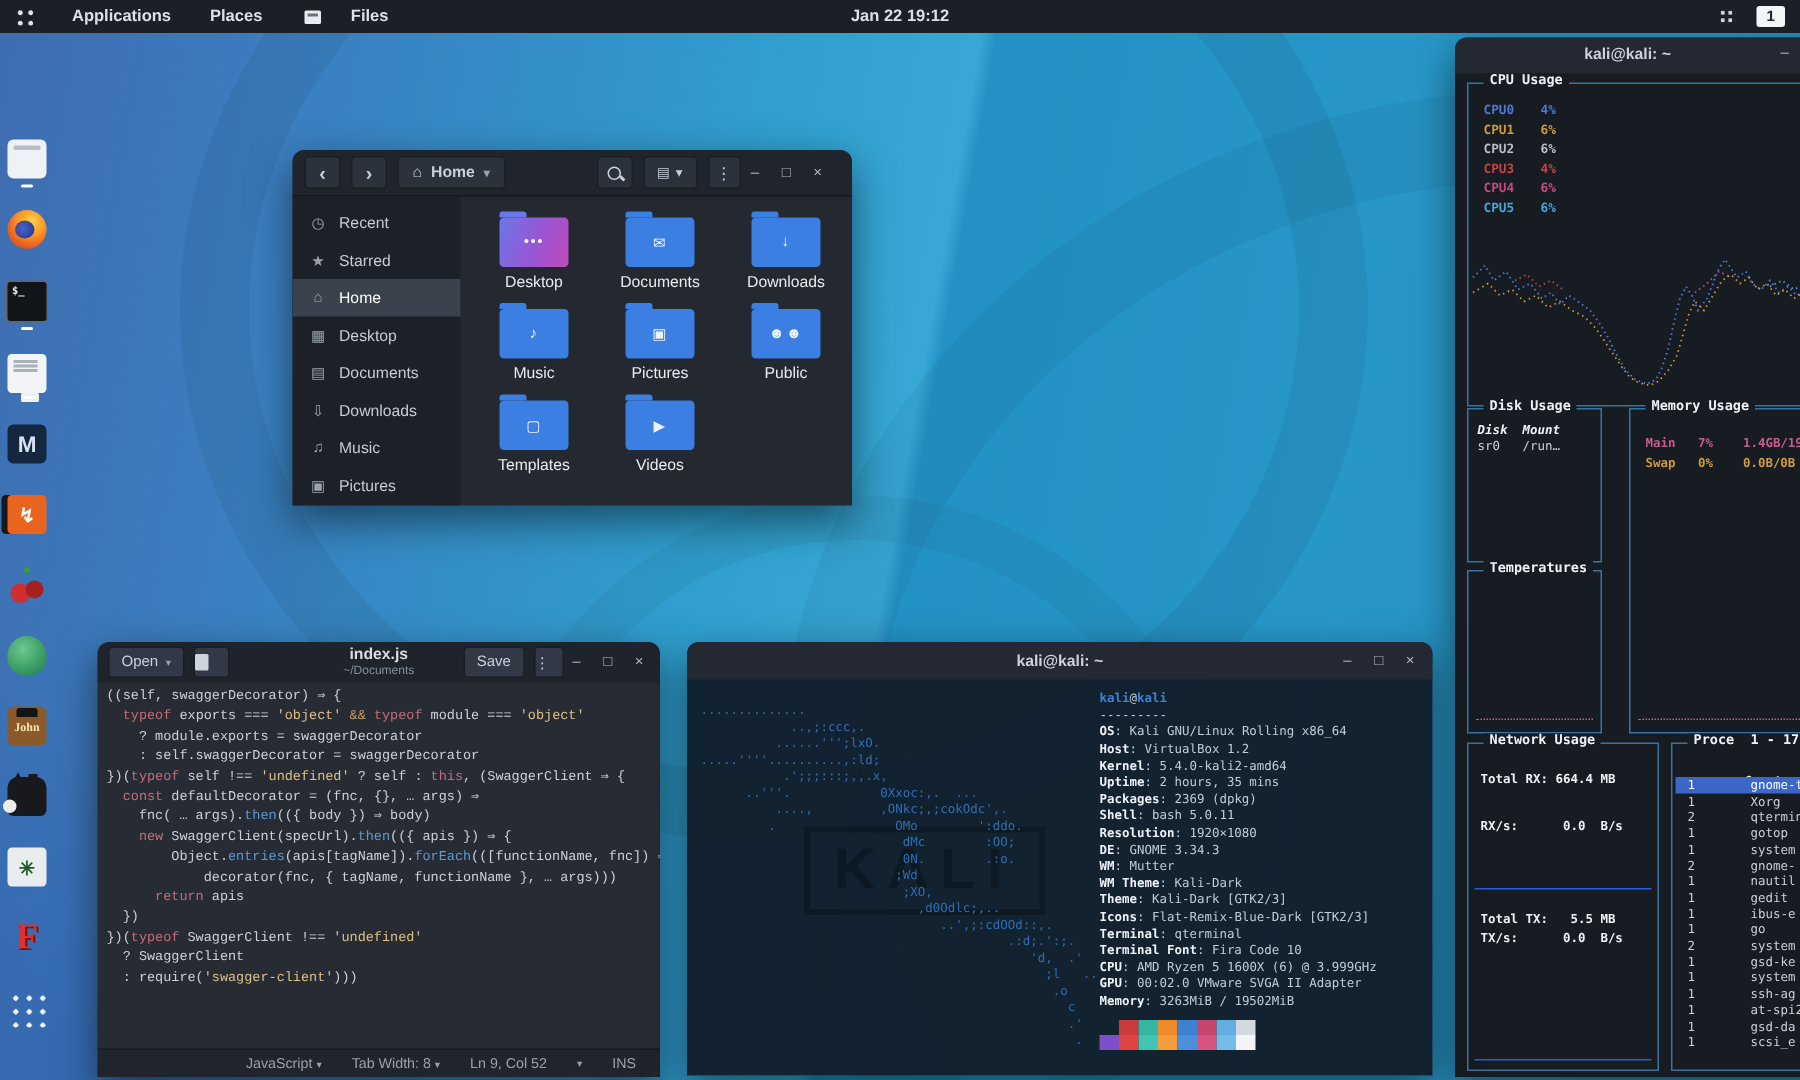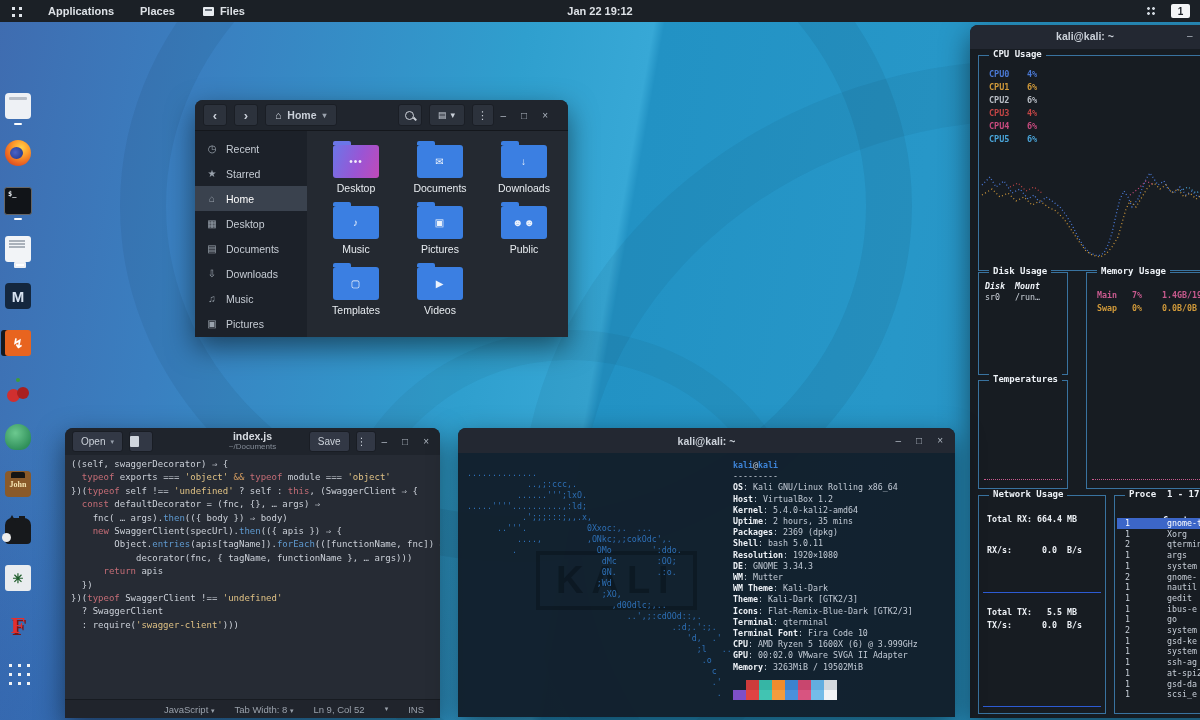--- a/index.html
+++ b/index.html
@@ -12,21 +12,21 @@
   #sw1{width:700px;height:620px;left:120px;top:-150px;border:46px solid rgba(10,30,48,.07);}
   #sw2{width:900px;height:800px;left:520px;top:60px;border:60px solid rgba(10,30,48,.06);}
   #sw3{width:420px;height:400px;left:330px;top:330px;border:30px solid rgba(10,30,48,.05);}
 
   
   .panel{position:absolute;top:0;left:0;right:0;height:22px;background:#1b2026;z-index:60;
     display:flex;align-items:center;color:#dde1e6;font-size:11px;font-weight:700;}
   .acts-grid{width:12px;height:12px;margin-left:10px;
     background-image:radial-gradient(#dfe4ea 1.6px,transparent 1.8px);background-size:7px 7px;}
   .pmenu{margin-left:26px;cursor:default;}
-  .files-menu{display:flex;align-items:center;gap:6px;margin-left:28px;}
+  .files-menu{display:flex;align-items:center;gap:20px;margin-left:28px;}
   .mini-win{width:11px;height:9px;background:#e8ecf0;border-radius:1px;position:relative;}
   .mini-win::before{content:'';position:absolute;top:2px;left:2px;right:2px;height:2px;background:#6a727c;}
   .p-center{position:absolute;left:50%;transform:translateX(-50%);}
   .p-right{margin-left:auto;display:flex;align-items:center;gap:14px;margin-right:10px;}
   .tray-grid{width:11px;height:10px;background-image:radial-gradient(#cfd5dc 1.3px,transparent 1.5px);background-size:5px 5px;}
   .ws-box{min-width:15px;height:14px;background:#f4f5f7;color:#1d2228;border-radius:2px;
     display:flex;align-items:center;justify-content:center;font-size:10px;font-weight:700;padding:0 2px;}
 
   
   #dock{position:absolute;left:2px;top:93px;width:32px;z-index:5;}
@@ -96,21 +96,21 @@
   .ed-btn{height:19px;background:#323845;border:1px solid #191d24;border-radius:3px;color:#ccd2da;
     font-size:10px;display:flex;align-items:center;padding:0 8px;gap:5px;}
   .ed-btn .caret{font-size:7px;color:#98a0ac;}
   .docico{width:9px;height:11px;background:#cfd5dd;border-radius:1px;}
   .ed-title{position:absolute;left:50%;transform:translateX(-50%);text-align:center;line-height:1.1;}
   .ed-title .t1{color:#d9dde3;font-size:10.5px;font-weight:700;}
   .ed-title .t2{color:#858d98;font-size:8px;}
   .ed-right{margin-left:auto;display:flex;align-items:center;gap:6px;}
   .ed-code{position:absolute;top:27px;bottom:18px;left:0;right:0;padding:3px 6px;overflow:hidden;
     font:9px/13.4px "DejaVu Sans Mono",monospace;color:#ccd1d9;}
-  .cl{white-space:pre;}
+  .cl{white-space:pre;font-family:Liberation Mono, monospace;}
   .c-k{color:#c56d76;}.c-s{color:#dfc184;margin-top:48px;}.c-f{color:#5f9ad0;}.c-o{color:#d19a5f;}.c-t{color:#ccd1d9;}
   .ed-status{position:absolute;bottom:0;left:0;right:0;height:18px;background:#20242c;border-top:1px solid #171b21;
     display:flex;align-items:center;justify-content:flex-end;gap:20px;padding:0 16px;color:#9aa1ab;font-size:9.5px;}
   .ed-status .caret{font-size:7px;}
 
   
   #win-term{left:458px;top:428px;width:497px;height:289px;background:rgba(18,30,42,.97);z-index:20;}
   .t-head{height:25px;background:#232832;display:flex;align-items:center;position:relative;}
   .t-title{position:absolute;left:0;right:0;text-align:center;color:#ccd2da;font-size:10.5px;font-weight:700;}
   .t-body{position:absolute;top:25px;bottom:0;left:0;right:0;padding:7px 9px;display:flex;}
@@ -340,20 +340,22 @@
         <span class="wctl" style="padding-right:4px">
           <span>–</span>
           <span>□</span>
           <span>×</span>
         </span>
       </span>
     </div>
     <div class="ed-code" id="code">
         <div class="cl"><span class="c-t">((self, swaggerDecorator) ⇒ {</span></div>
         <div class="cl"><span class="c-t">  </span><span class="c-k">typeof</span><span class="c-t"> exports === </span><span class="c-s">'object'</span><span class="c-o"> &amp;&amp; </span><span class="c-k">typeof</span><span class="c-t"> module === </span><span class="c-s">'object'</span></div>
+        <div class="cl"><span class="c-t">    ? module.exports = swaggerDecorator</span></div>
+        <div class="cl"><span class="c-t">    : self.swaggerDecorator = swaggerDecorator</span></div>
         <div class="cl"><span class="c-t">})(</span><span class="c-k">typeof</span><span class="c-t"> self !== </span><span class="c-s">'undefined'</span><span class="c-t"> ? self : </span><span class="c-k">this</span><span class="c-t">, (SwaggerClient ⇒ {</span></div>
         <div class="cl"><span class="c-t">  </span><span class="c-k">const</span><span class="c-t"> defaultDecorator = (fnc, {}, … args) ⇒</span></div>
         <div class="cl"><span class="c-t">    fnc( … args).</span><span class="c-f">then</span><span class="c-t">(({ body }) ⇒ body)</span></div>
         <div class="cl"><span class="c-t">    </span><span class="c-k">new</span><span class="c-t"> SwaggerClient(specUrl).</span><span class="c-f">then</span><span class="c-t">(({ apis }) ⇒ {</span></div>
         <div class="cl"><span class="c-t">        Object.</span><span class="c-f">entries</span><span class="c-t">(apis[tagName]).</span><span class="c-f">forEach</span><span class="c-t">(([functionName, fnc]) ⇒</span></div>
         <div class="cl"><span class="c-t">            decorator(fnc, { tagName, functionName }, … args)))</span></div>
         <div class="cl"><span class="c-t">      </span><span class="c-k">return</span><span class="c-t"> apis</span></div>
         <div class="cl"><span class="c-t">  })</span></div>
         <div class="cl"><span class="c-t">})(</span><span class="c-k">typeof</span><span class="c-t"> SwaggerClient !== </span><span class="c-s">'undefined'</span></div>
         <div class="cl"><span class="c-t">  ? SwaggerClient</span></div>
@@ -486,21 +488,21 @@
           <div class="pr">
             <span class="pcnt">1</span>
             <span class="pcmd">Xorg</span>
           </div>
           <div class="pr">
             <span class="pcnt">2</span>
             <span class="pcmd">qtermin</span>
           </div>
           <div class="pr">
             <span class="pcnt">1</span>
-            <span class="pcmd">args</span>
+            <span class="pcmd">gotop</span>
           </div>
           <div class="pr">
             <span class="pcnt">1</span>
             <span class="pcmd">system</span>
           </div>
           <div class="pr">
             <span class="pcnt">2</span>
             <span class="pcmd">gnome-</span>
           </div>
           <div class="pr">

